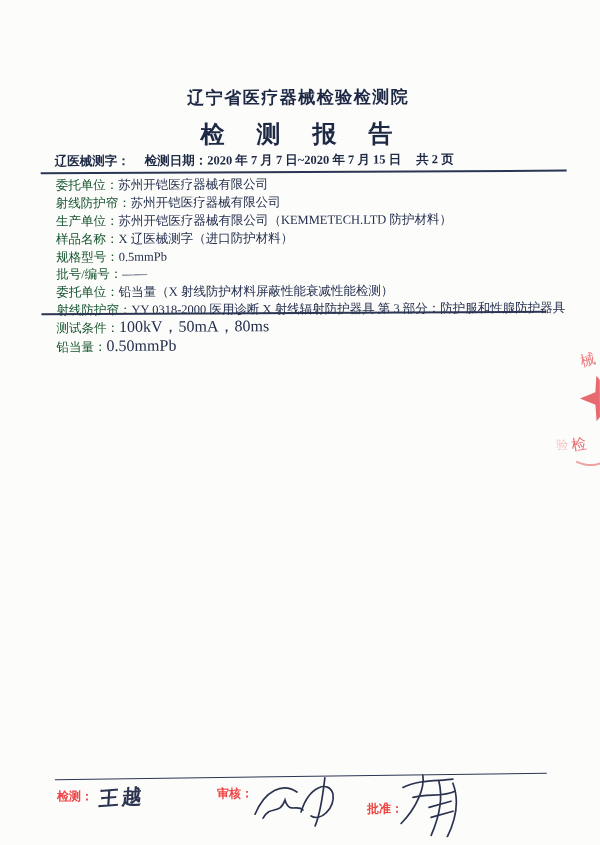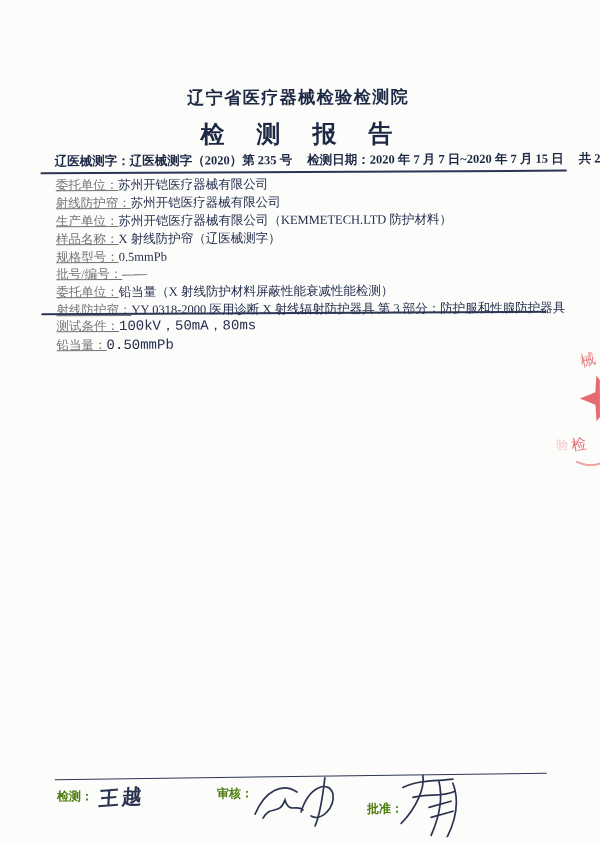--- a/index.html
+++ b/index.html
@@ -29,32 +29,32 @@
   .meta-row .grp { display:inline-flex; }
   .rule { position:absolute; background:#2c3654; }
   .rule-meta   { top:171px; left:42px; width:526px; height:1.5px; }
   .rule-std    { top:312px; left:42px; width:505px; height:1.7px; }
   .rule-sig    { top:776px; left:53px; width:492px; height:1.3px; transform:rotate(-0.45deg); }
 
   .fields { position:absolute; top:176px; left:57px; right:14px; font-size:12.5px; }
   .fields .row { height:17.9px; line-height:17.9px; white-space:nowrap; }
   .results { position:absolute; top:316px; left:57px; right:14px; font-size:12.5px; }
   .results .row { height:19px; line-height:19px; white-space:nowrap; }
-  .lbl { color:#737373;text-decoration:underline; }
+  .lbl { color:#14532d; }
   .val { color:#232e4d; }
-  .val-mono { font-family:Liberation Mono, monospace; font-size:14px; }
+  .val-mono { font-family:Liberation Serif, serif; font-size:16px; }
 
   .stamp { position:absolute; top:328px; right:0; width:48px; height:140px; }
 
   .sig-area { position:absolute; top:782px; left:0; width:100%; height:60px; font-size:12px; }
   .sig-group { position:absolute; white-space:nowrap; }
   .sig-tester   { left:55px;  top:5px; }
   .sig-reviewer { left:215px; top:3px; }
   .sig-approver { left:365px; top:19px; }
-  .sig-label { font-weight:bold; color:#4d7c0f; vertical-align:top; }
+  .sig-label { font-weight:bold; color:#ef4444; vertical-align:top; }
   .sig-name {
     display:inline-block; font-size:20px; font-weight:bold; color:#2b3350;
     transform:rotate(-4deg) skewX(-8deg); letter-spacing:3px; margin-left:6px;
     margin-top:-4px;
   }
   .sig-svg { position:absolute; }
   .svg-reviewer { left:247px; top:-10px; }
   .svg-approver { left:393px; top:-10px; }
 </style>
 </head>
@@ -62,36 +62,35 @@
 
 <div class="page">
   <div class="sheet">
 
     <div class="institute">辽宁省医疗器械检验检测院</div>
     <div class="report-title">检　测　报　告</div>
 
     <div class="meta-row">
       <span class="grp">
           <span>辽医械测字：</span>
-          <span>辽医械测字（2020）第 235 号</span>
         </span>
       <span class="grp">
           <span>检测日期：</span>
           <span>2020 年 7 月 7 日~2020 年 7 月 15 日</span>
         </span>
       <span>共 2 页</span>
 
     </div>
     <div class="rule rule-meta"></div>
 
     <div class="fields">
       <div class="row"><span class="lbl">委托单位：</span><span class="val">苏州开铠医疗器械有限公司</span></div>
       <div class="row"><span class="lbl">射线防护帘：</span><span class="val">苏州开铠医疗器械有限公司</span></div>
       <div class="row"><span class="lbl">生产单位：</span><span class="val">苏州开铠医疗器械有限公司（KEMMETECH.LTD 防护材料）</span></div>
-      <div class="row"><span class="lbl">样品名称：</span><span class="val">X 射线防护帘（辽医械测字）</span></div>
+      <div class="row"><span class="lbl">样品名称：</span><span class="val">X 辽医械测字（进口防护材料）</span></div>
       <div class="row"><span class="lbl">规格型号：</span><span class="val">0.5mmPb</span></div>
       <div class="row"><span class="lbl">批号/编号：</span><span class="val">——</span></div>
       <div class="row"><span class="lbl">委托单位：</span><span class="val">铅当量（X 射线防护材料屏蔽性能衰减性能检测）</span></div>
       <div class="row"><span class="lbl">射线防护帘：</span><span class="val">YY 0318-2000 医用诊断 X 射线辐射防护器具 第 3 部分：防护服和性腺防护器具</span></div>
     </div>
 
     <div class="rule rule-std"></div>
 
     <div class="results">
       <div class="row"><span class="lbl">测试条件：</span><span class="val val-mono">100kV，50mA，80ms</span></div>

